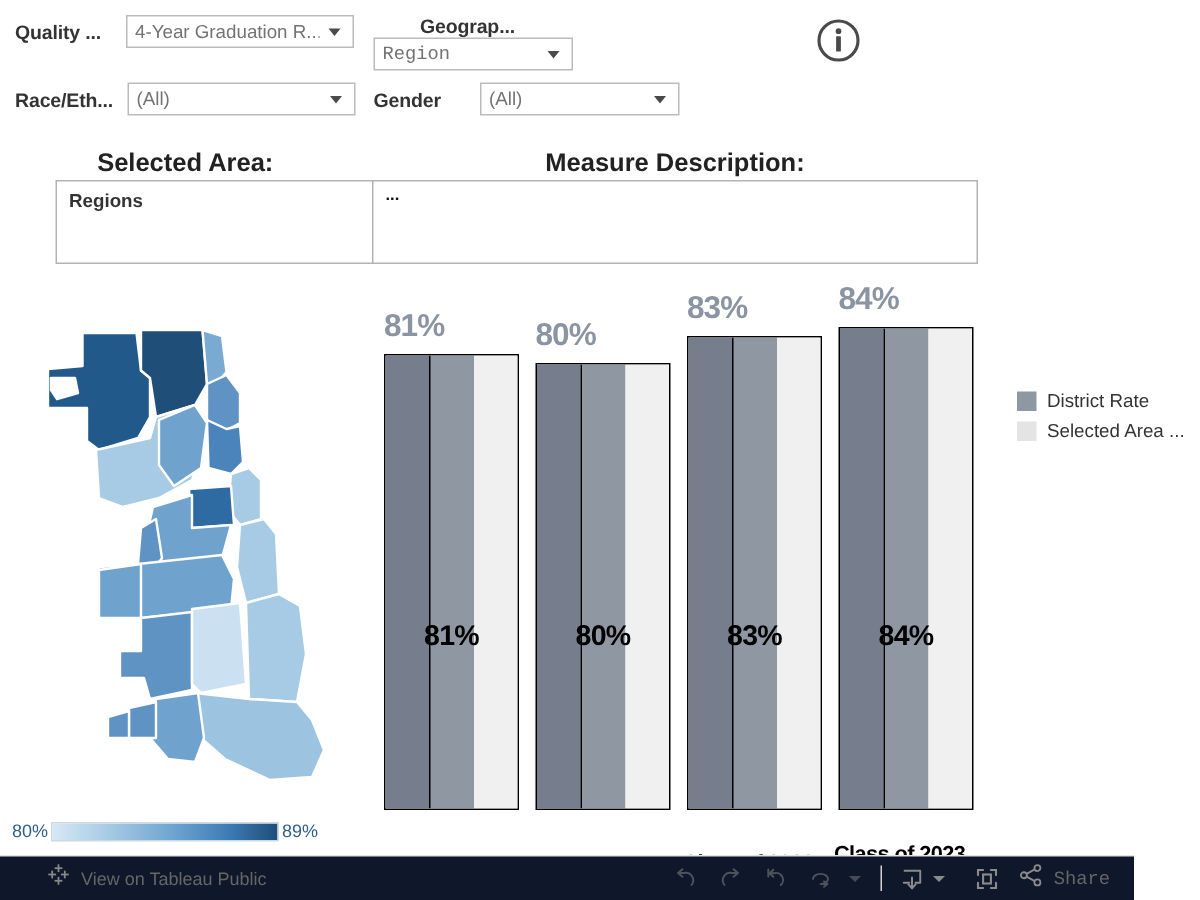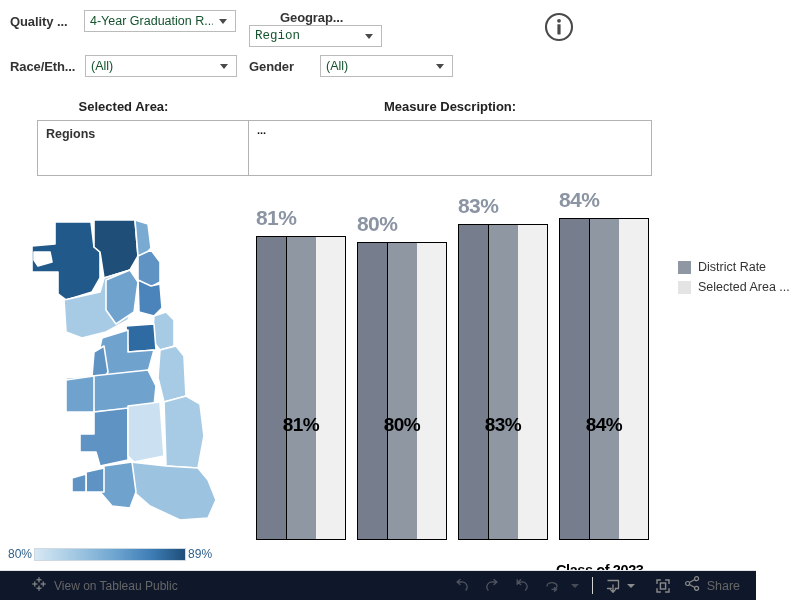--- a/index.html
+++ b/index.html
@@ -31,21 +31,21 @@
     border: 1px solid #bbbbbb;
     background: #ffffff;
     height: 22px;
     display: flex;
     align-items: center;
     padding: 0 2px 0 5px;
     cursor: pointer;
   }
   .tb-select .sel-text {
     font-size: 12.5px;
-    color: #14532d;
+    color: #737373;
     white-space: nowrap;
     overflow: hidden;
     flex: 1;
     line-height: 20px;
   }
   .caret {
     width: 0; height: 0;
     border-left: 4.5px solid transparent;
     border-right: 4.5px solid transparent;
     border-top: 5px solid #4a4a4a;
@@ -57,21 +57,21 @@
   #info-icon {
     position: absolute;
     left: 543px; top: 11px;
     width: 32px; height: 32px;
     cursor: pointer;
   }
 
   
   .panel-title {
     position: absolute;
-    font-size: 13px;
+    font-size: 17px;
     font-weight: bold;
     color: #222222;
     text-align: center;
   }
 
   .panel-box {
     position: absolute;
     border: 1px solid #b3b3b3;
     background: #ffffff;
   }
@@ -251,20 +251,21 @@
   #share-btn {
     display: flex;
     align-items: center;
     cursor: pointer;
     padding: 0 4px 0 6px;
   }
   #share-btn .share-text {
     font-size: 12.5px;
     color: #666666;
     margin-left: 6px;
+    font-family: Liberation Mono, monospace;
   }
 </style>
 </head>
 <body>
 
 <div id="dashboard">
 
   <div class="filter-row" style="left:10px; top:10px;">
     <span class="filter-label" style="width:74px;">Quality ...</span>
     <div class="tb-select" style="width:152px;">

